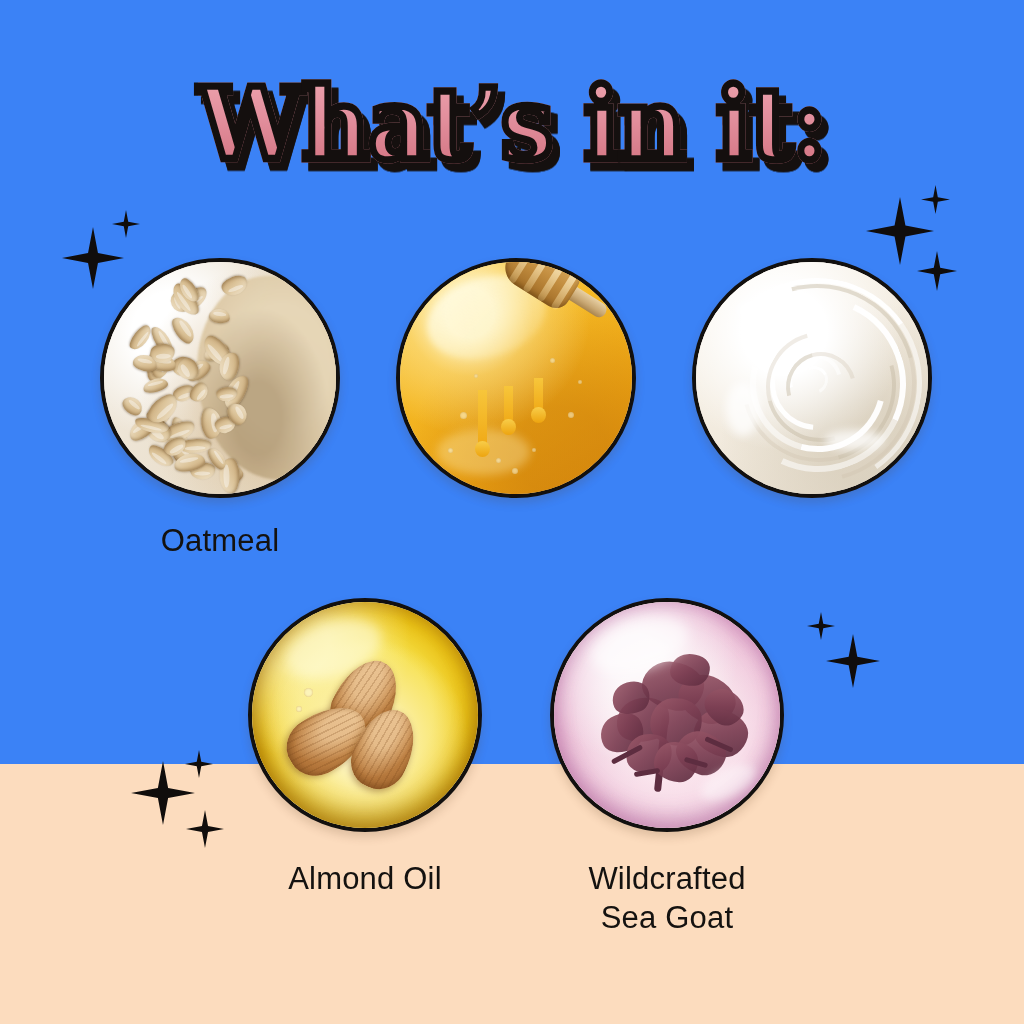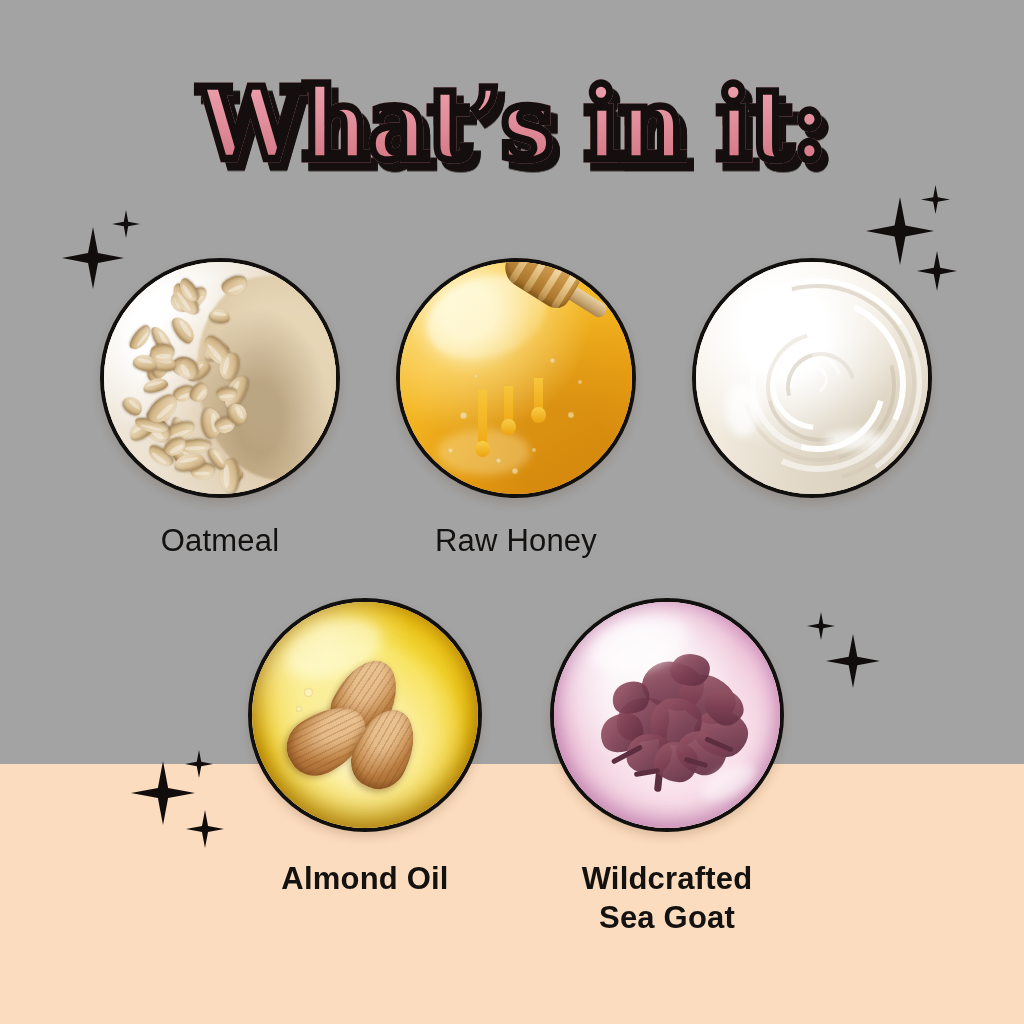--- a/index.html
+++ b/index.html
@@ -1,21 +1,21 @@
 <!DOCTYPE html>
 <html><head>
 <meta charset="utf-8">
 <style>
   html,body{margin:0;padding:0;}
   body{
     width:1024px;height:1024px;overflow:hidden;
     background:#fcdcbe;
     font-family:"Liberation Sans", sans-serif;
   }
-  #stage{position:relative;width:1024px;height:764px;background:#a3a3a3;}
+  #stage{position:relative;width:1024px;height:764px;background:#3b82f6;}
 
   
   .title-wrap{
     position:absolute;left:0;top:78px;width:1024px;text-align:center;
     pointer-events:none;
   }
   .title{
     display:inline-block;
     font-family:"DejaVu Serif", serif;
     font-weight:700;
@@ -53,21 +53,21 @@
   .caption{
     margin-top:24px;
     font-size:31px;
     line-height:1.25;
     font-weight:400;
     color:#141210;
     text-align:center;
     letter-spacing:.2px;
     white-space:pre-line;
   }
-  .row2 .caption{margin-top:28px;font-weight:bold;}
+  .row2 .caption{margin-top:28px;}
 
   
   .oat-bg{position:absolute;inset:0;
     background:
       radial-gradient(circle at 72% 58%, rgba(201,168,122,.55) 0 22%, rgba(216,190,150,.35) 40%, rgba(0,0,0,0) 62%),
       radial-gradient(circle at 30% 30%, #ffffff 0 18%, rgba(255,255,255,0) 48%),
       linear-gradient(118deg, #f2ece2 0%, #ece2d1 45%, #e2d3ba 100%);
   }
   .oat-flour{position:absolute;right:-6%;top:6%;width:66%;height:88%;
     border-radius:50% 45% 50% 60%;
@@ -259,21 +259,20 @@
             <div class="bub" style="left: 48px; top: 186px; width: 5px; height: 5px;"></div>
             <div class="bub" style="left: 150px; top: 96px; width: 5px; height: 5px;"></div>
             <div class="bub" style="left: 168px; top: 150px; width: 6px; height: 6px;"></div>
             <div class="bub" style="left: 96px; top: 196px; width: 5px; height: 5px;"></div>
             <div class="bub" style="left: 132px; top: 186px; width: 4px; height: 4px;"></div>
             <div class="bub" style="left: 74px; top: 112px; width: 4px; height: 4px;"></div>
             <div class="bub" style="left: 178px; top: 118px; width: 4px; height: 4px;"></div>
             <div class="bub" style="left: 112px; top: 206px; width: 6px; height: 6px;"></div>
           </div>
       </div>
-      <div class="caption">Raw Honey</div>
     </div>
 
     <div class="cell">
       <div class="disc">
         <div class="milk-bg"></div>
         <div class="milk-swirl" id="milkSwirl">
             <i style="left: 16px; top: 16px; width: 200px; height: 200px; border-width: 5px; transform: rotate(10deg);"></i>
             <i style="left: 34px; top: 34px; width: 164px; height: 164px; border-width: 6px; transform: rotate(70deg);"></i>
             <i style="left: 54px; top: 54px; width: 124px; height: 124px; border-width: 6px; transform: rotate(150deg);"></i>
             <i style="left: 74px; top: 74px; width: 84px; height: 84px; border-width: 5px; transform: rotate(230deg);"></i>

